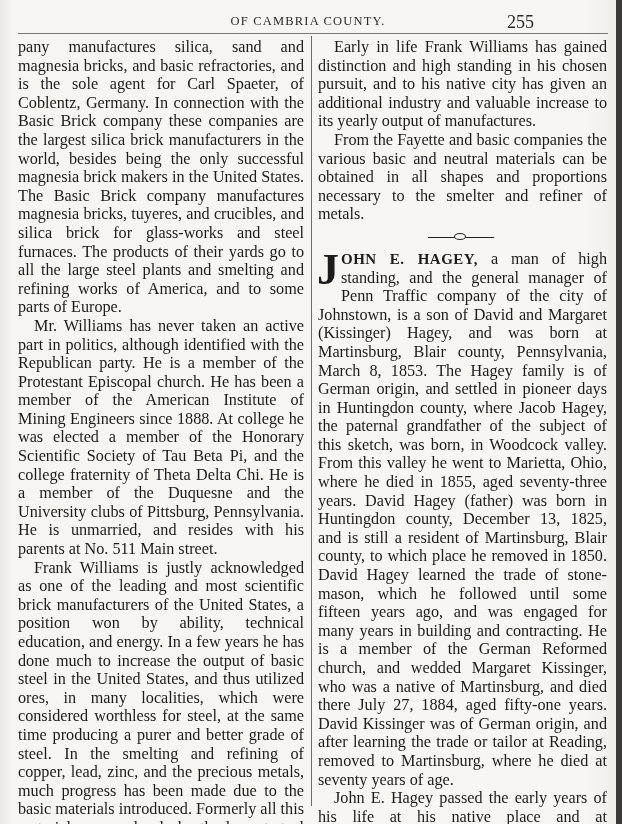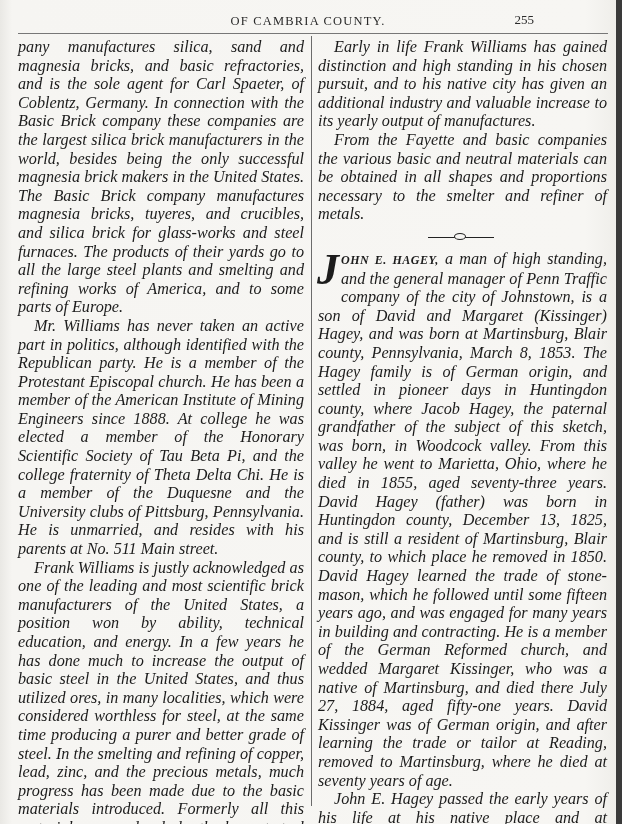--- a/index.html
+++ b/index.html
@@ -18,52 +18,52 @@
     background:#3a3a3a;
   }
   .header {
     position:absolute; top:12px; left:0; width:544px; height:20px;
   }
   .running-head {
     position:absolute; left:0; width:616px; top:2px; text-align:center;
     font-size:12.5px; letter-spacing:1.2px; color:#2a2a2a;
   }
   .page-number {
-    position:absolute; right:10px; top:0px; font-size:13px; color:#2a2a2a;
+    position:absolute; right:10px; top:0px; font-size:18px; color:#2a2a2a;
   }
   .header-rule {
     position:absolute; top:33px; left:18px; width:590px; height:1px; background:#777;
   }
   .col-divider {
     position:absolute; left:311px; top:36px; width:1px; height:770px; background:#6b6b6b;
   }
   .col {
     position:absolute; top:38px;
     font-size:16.2px; line-height:18.6px; text-align:justify;
   }
   .col.left { left:18px; width:286px; }
   .col.right { left:318px; width:289px; }
-  .col p { margin:0; text-indent:0;font-style:italic; }
+  .col p { margin:0; text-indent:0; }
   .col p.indent { text-indent:16px; }
   .col p.noindent { text-indent:0; }
   .separator {
     position:relative; height:20px; margin:4px 0 2px 0;
   }
   .separator .line {
     position:absolute; top:9px; left:110px; width:66px; height:1.5px; background:#222;
   }
   .separator .orn {
     position:absolute; top:5px; left:136px; width:12px; height:7px; border-radius:50%;
     background:#f6f5f2; border:1.5px solid #222; box-sizing:border-box;
   }
   .dropcap {
     float:left; font-size:44px; line-height:36px; font-weight:bold;
     margin:2px 2px 0 -1px; height:38px; font-family:"Liberation Serif",serif;
   }
-  .sc { font-weight:bold; letter-spacing:0.5px; font-size:12px; }
+  .sc { font-weight:bold; letter-spacing:0.5px; font-size:15px; }
 </style>
 </head>
 <body>
 
 <div class="page">
   <div class="header">
     <div class="running-head">OF CAMBRIA COUNTY.</div>
     <div class="page-number">255</div>
   </div>
   <div class="header-rule"></div>

